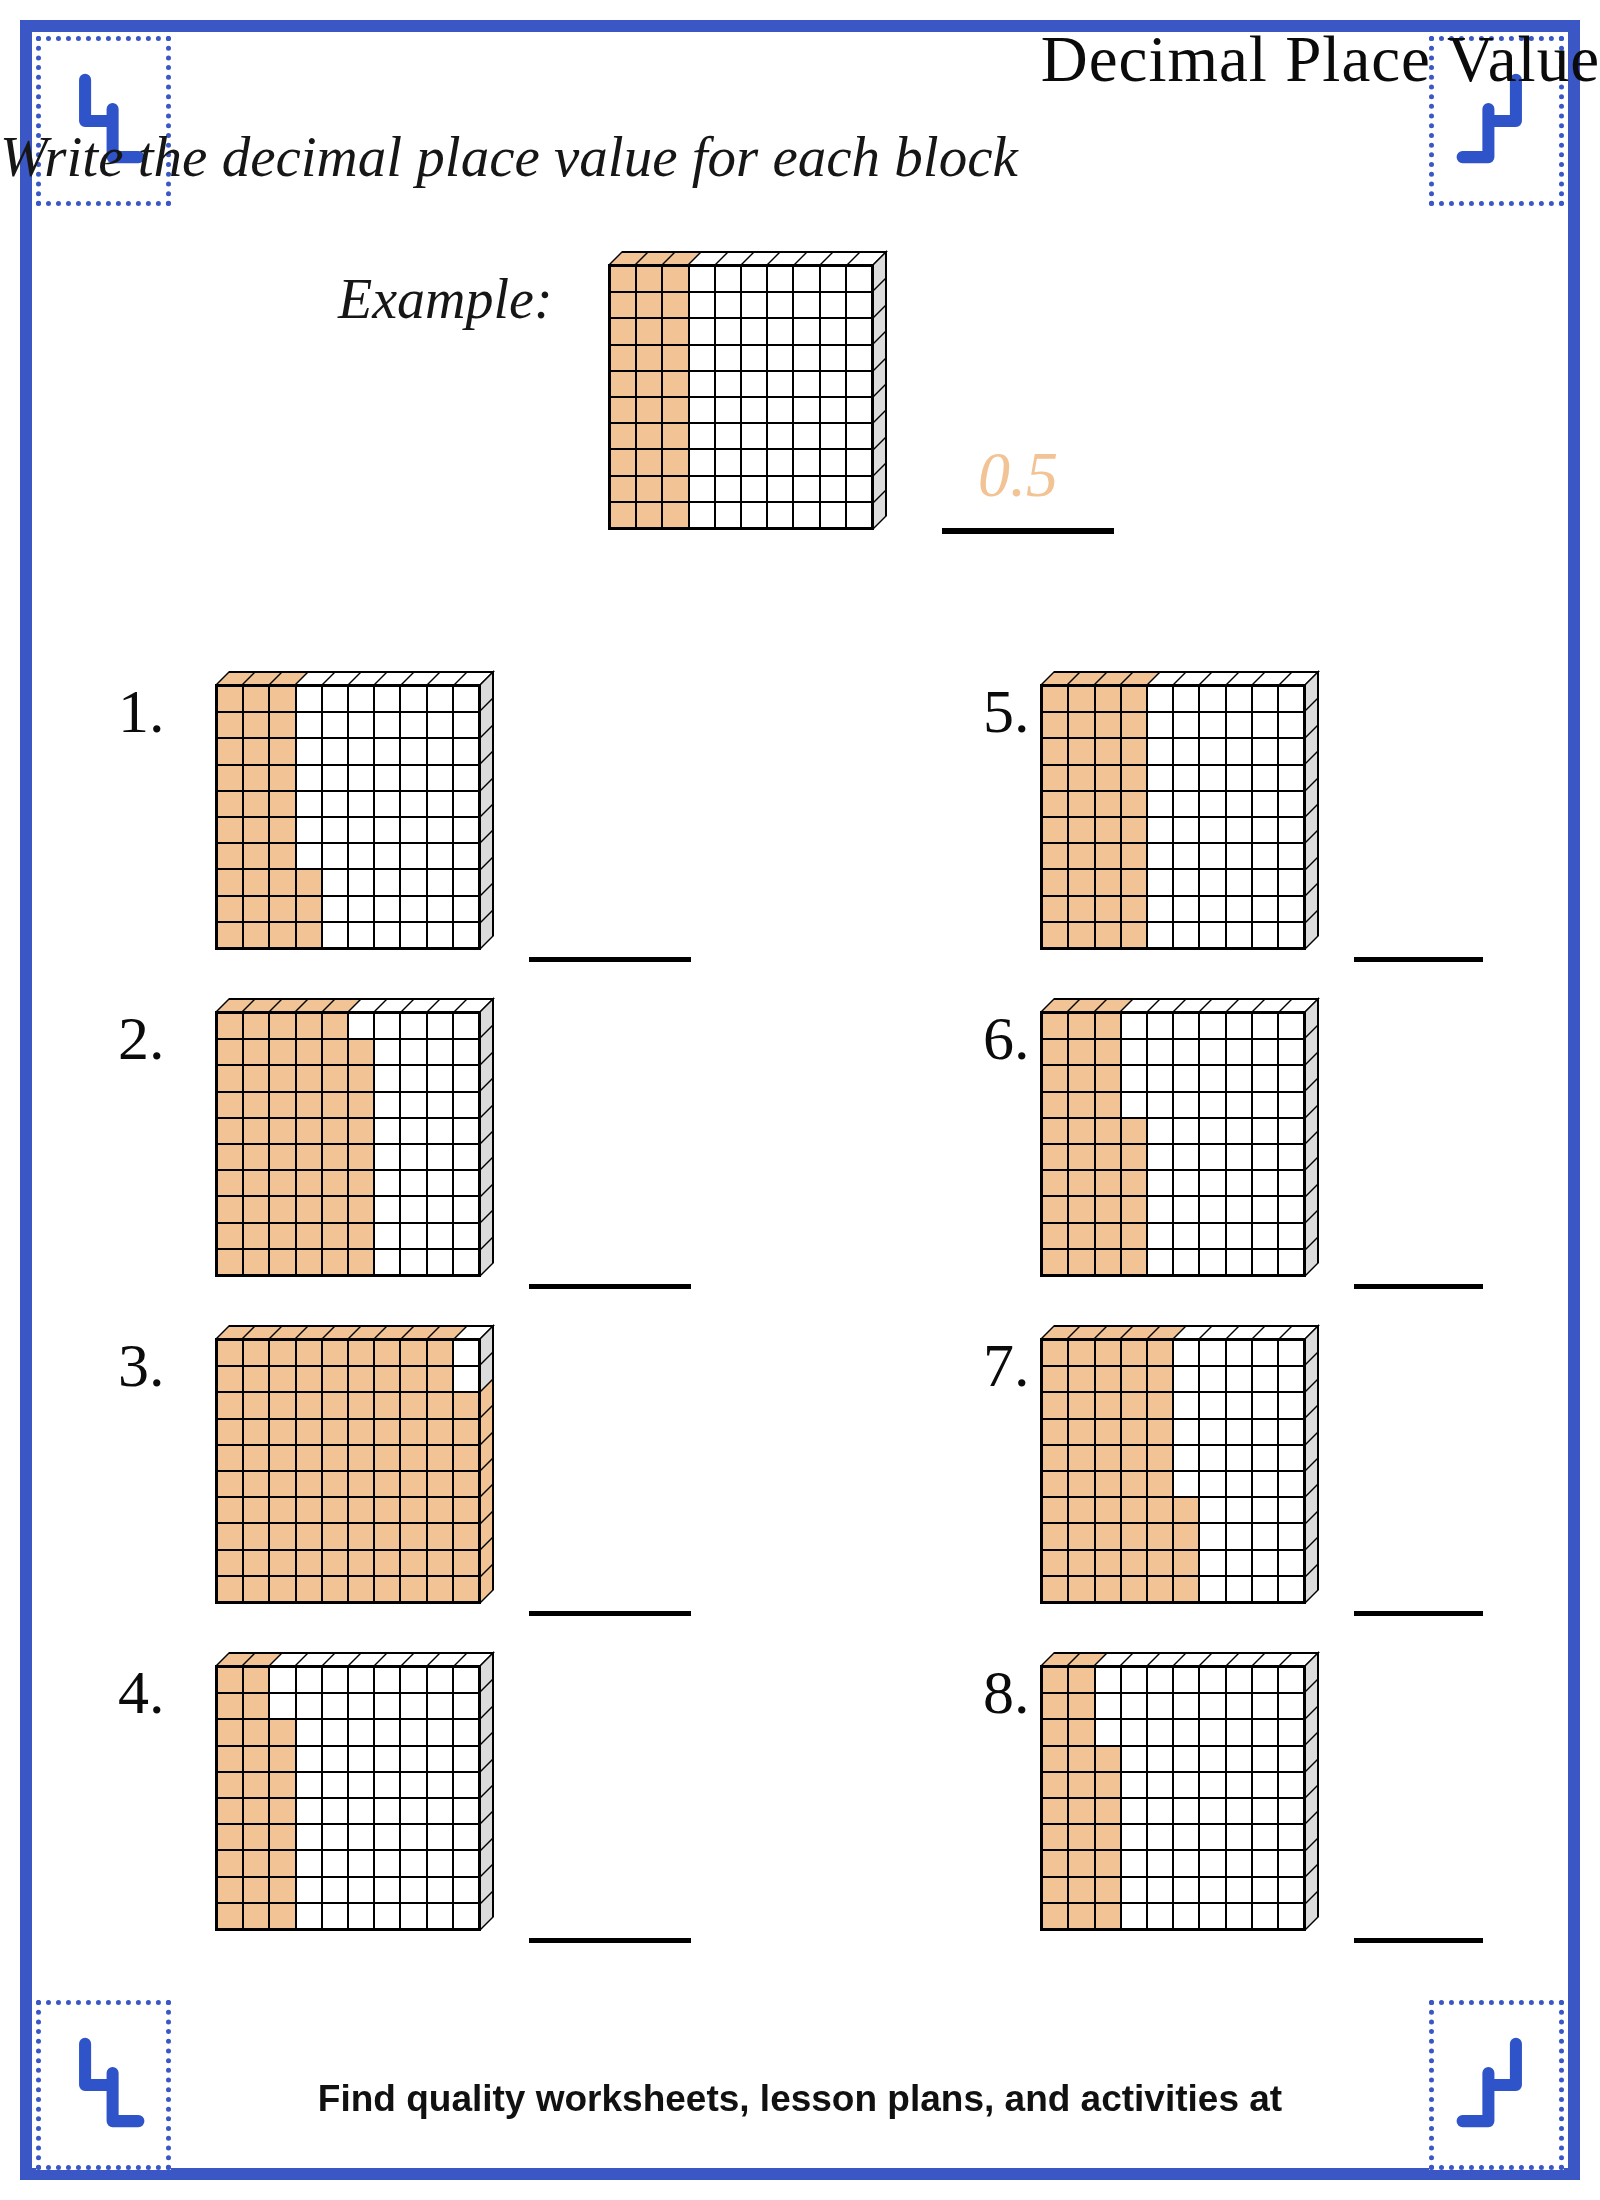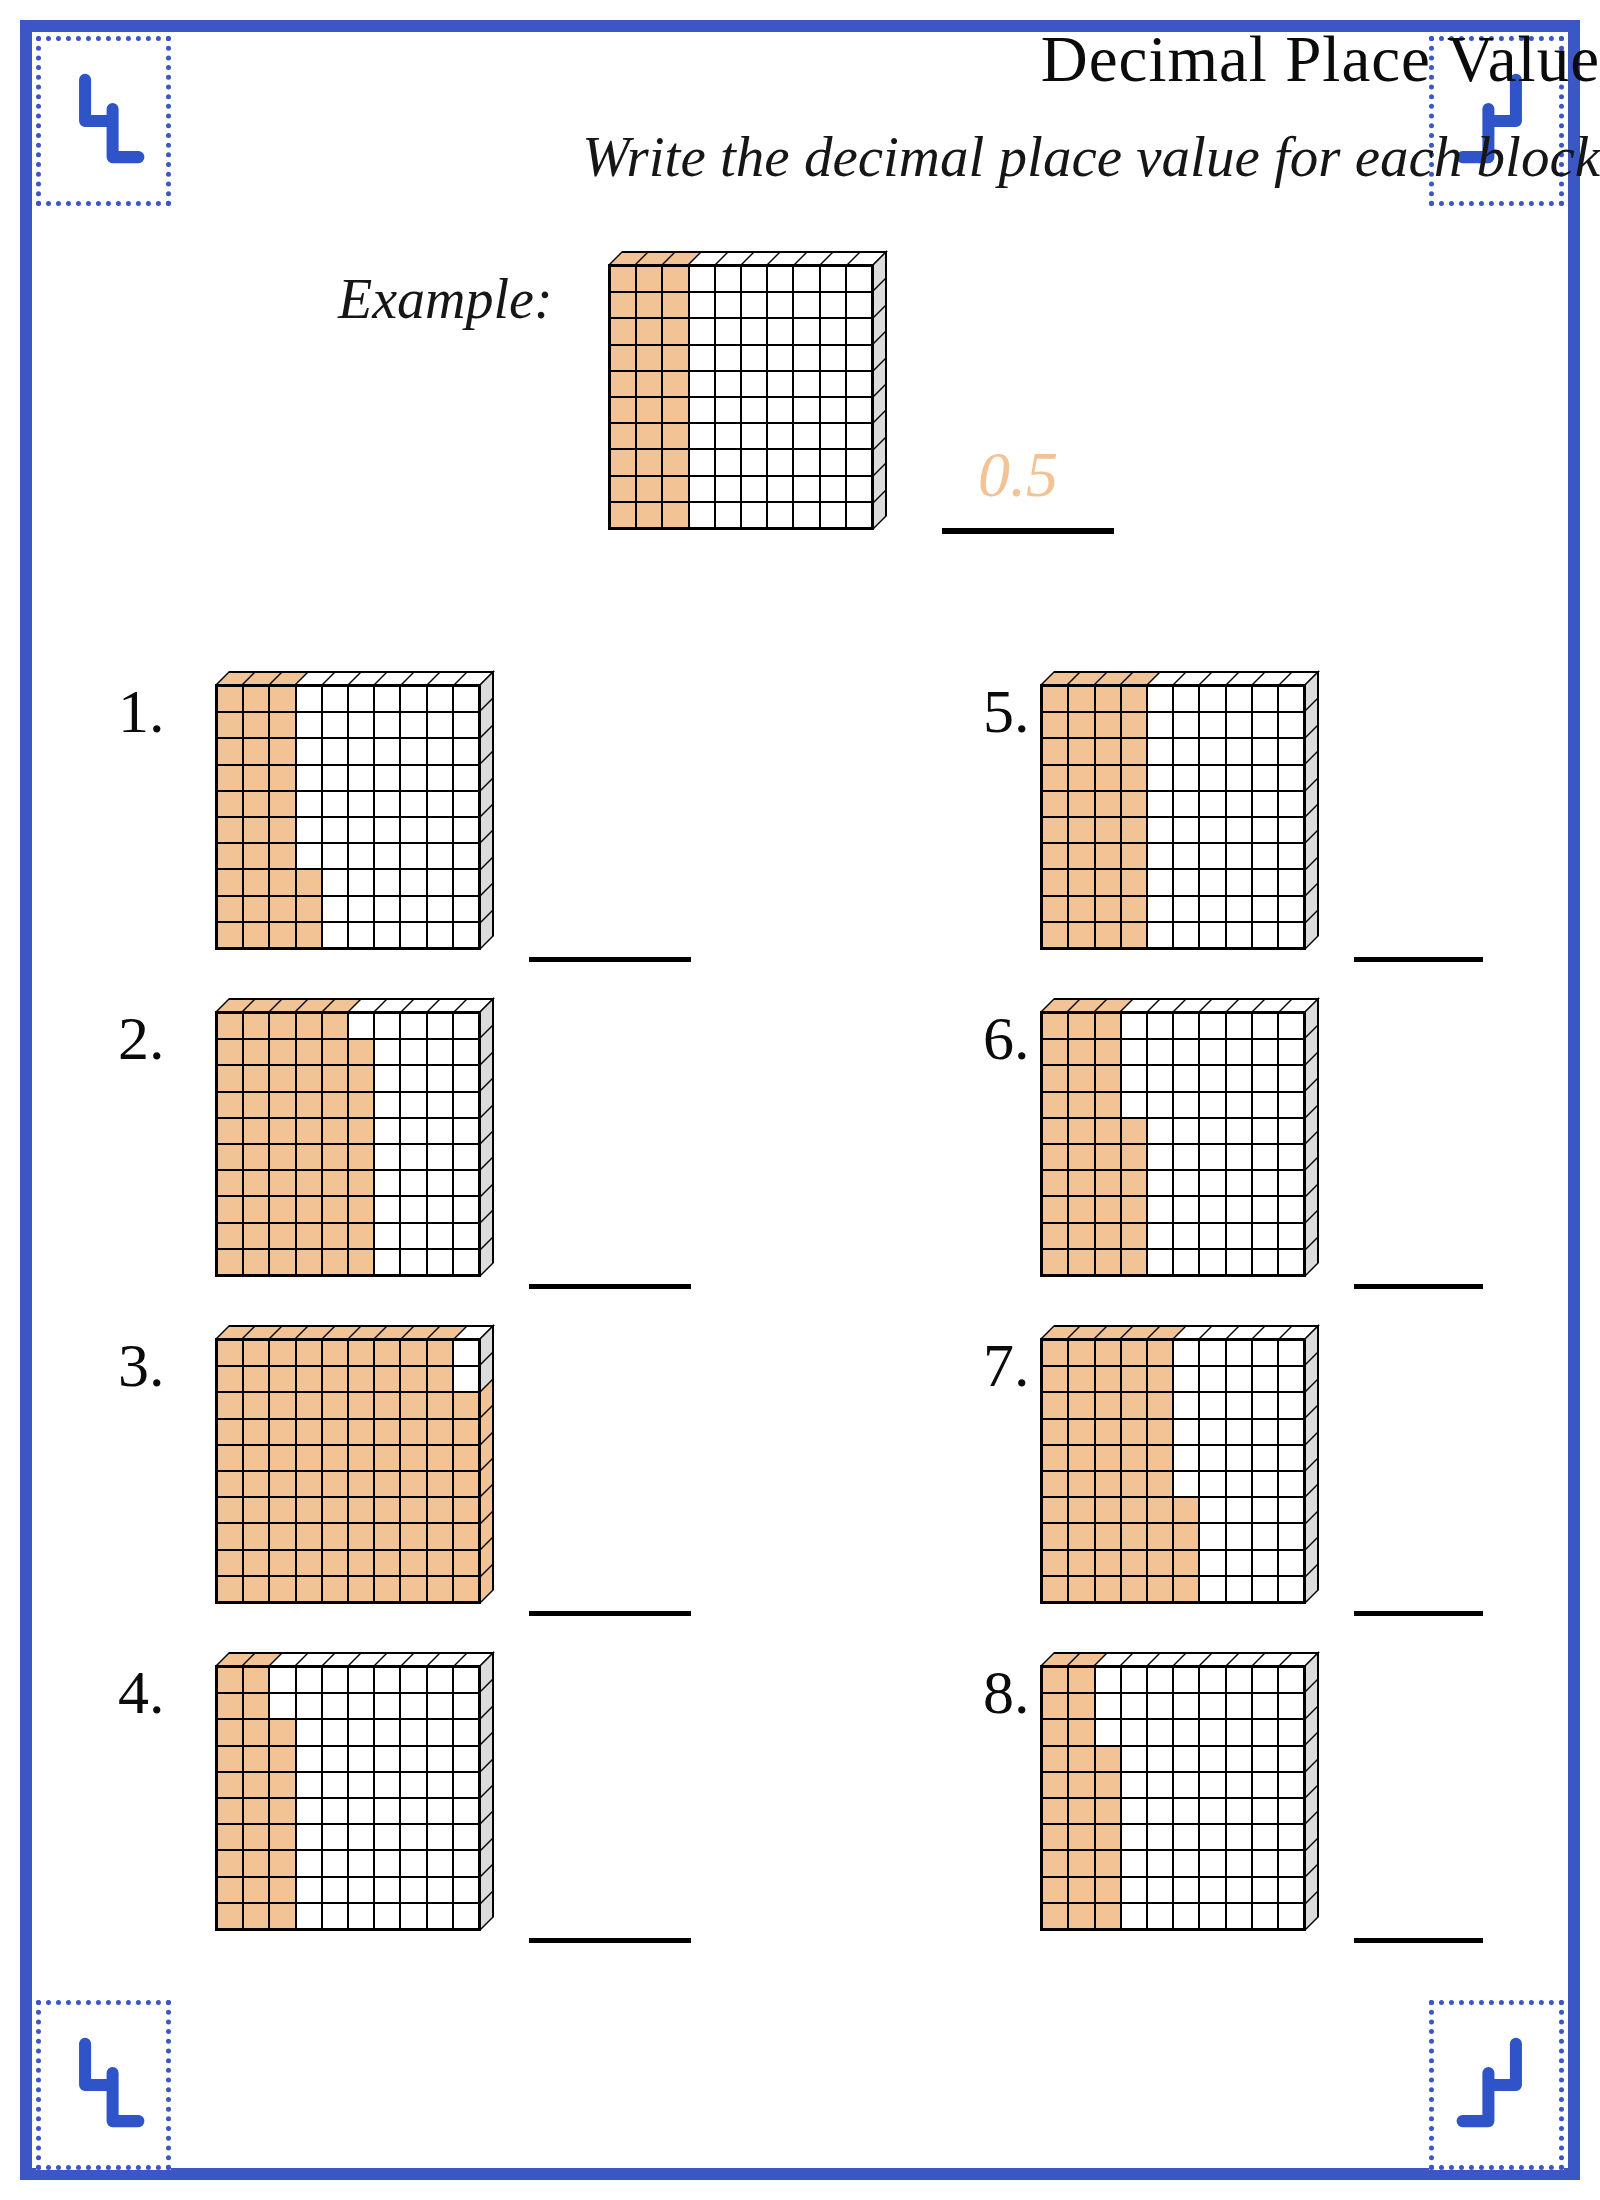--- a/index.html
+++ b/index.html
@@ -10,21 +10,21 @@
 
   .corner-box { position: absolute; width: 135px; height: 170px; border: 5px dotted var(--accent-blue, #3A57C5); display: flex; align-items: center; justify-content: center; background: #ffffff; }
   .corner-box.tl { left: 36px; top: 36px; }
   .corner-box.tr { right: 36px; top: 36px; }
   .corner-box.bl { left: 36px; bottom: 30px; }
   .corner-box.br { right: 36px; bottom: 30px; }
   .corner-box.mirror svg { transform: scaleX(-1); }
   .corner-box svg { width: 86px; height: 118px; }
 
   .title { position: absolute; top: 22px; left: 0; width: 100%; text-align: right; font-size: 65px; color: #0b0b0b; letter-spacing: 1px; }
-  .subtitle { position: absolute; top: 124px; left: 0; width: 100%; text-align: right; font-size: 57px; font-style: italic; color: #161616; }
+  .subtitle { position: absolute; top: 124px; left: 0; width: 100%; text-align: left; font-size: 57px; font-style: italic; color: #161616; }
 
   .example-label { position: absolute; left: 338px; top: 267px; font-size: 56px; font-style: italic; color: #161616; }
   .example-gridwrap { position: absolute; left: 608px; top: 250px; padding-top: 14px; }
   .example-answer { position: absolute; left: 978px; top: 438px; font-size: 64px; font-style: italic; color: var(--shade-tan, #F2C394); }
   .example-answer-line { position: absolute; left: 942px; top: 528px; width: 172px; border-bottom: 6px solid #000; }
 
   
   .grid3d { position: relative; width: 266px; height: 266px; }
   .face-main { position: absolute; inset: 0; display: grid; grid-template-rows: repeat(10,1fr); grid-template-columns: repeat(10,1fr); gap: 2px; padding: 2px; background: #000; border: 1px solid #000; }
   .cell { background: #fff; }
@@ -1292,13 +1292,14 @@
               <div class="cell"></div>
               <div class="cell"></div>
             </div>
       </div>
         </div>
       <div class="answer-line"></div>
     </div>
 
   </div>
 
+  <div class="footer footer-line1">Find quality worksheets, lesson plans, and activities at</div>
 </div>
 
 </body></html>

